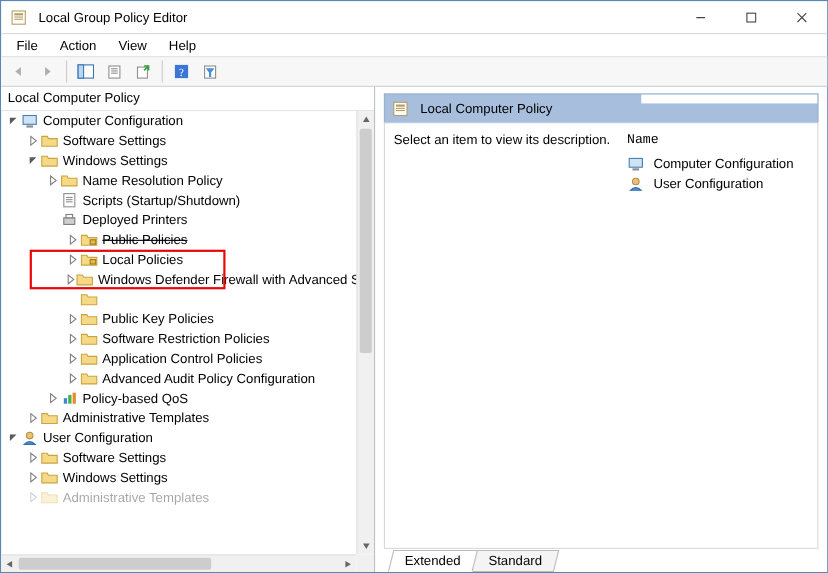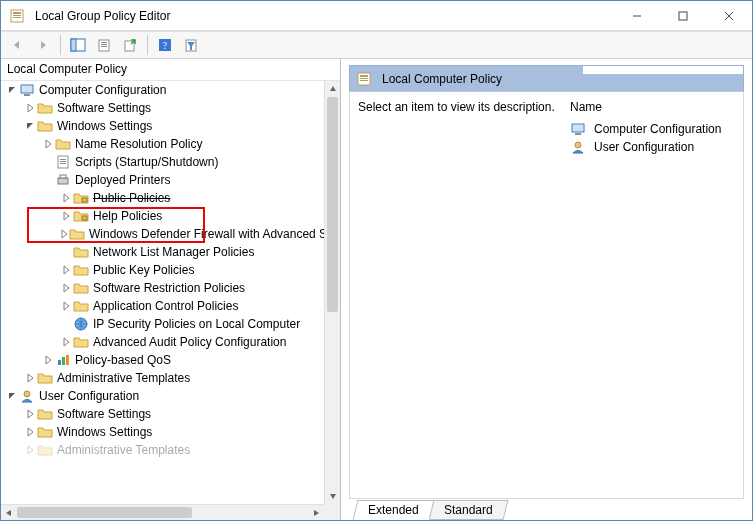--- a/index.html
+++ b/index.html
@@ -36,21 +36,21 @@
   .hscroll .track { flex:1; position:relative; }
   .hscroll .thumb { position:absolute; top:2px; bottom:2px; left:0; width:60%; background:#cdcdcd; border-radius:2px; }
   .corner { position:absolute; right:0; bottom:0; width:16px; height:16px; background:#f0f0f0; }
   .right-pane { flex:1; display:flex; flex-direction:column; padding:6px 8px 0 8px; min-width:0; }
   .right-header { height:26px; background:#a7bedc; display:flex; align-items:center; padding:0 6px; border:1px solid #98b1d1; border-bottom:none; position:relative; }
   .right-header .title { margin-left:6px; font-size:12px; }
   .right-header .notch { position:absolute; right:0; top:0; width:160px; height:8px; background:#fff; }
   .right-body { flex:1; border:1px solid #d9d9d9; border-top:1px solid #b9c8dc; display:flex; padding:8px 8px; gap:12px; min-height:0; position:relative; }
   .desc { font-size:12px; width:200px; }
   .listcol { flex:1; }
-  .col-head { font-size:12px; margin-bottom:6px; }
+  .col-head { font-size:12px; margin-bottom:6px;font-family:Liberation Mono, monospace; }
   .list-item { display:flex; align-items:center; height:18px; gap:4px; }
   .tabs { height:22px; display:flex; align-items:flex-end; margin-top:-1px; padding-left:6px; }
   .tab { height:20px; padding:2px 12px 0 12px; font-size:12px; border:1px solid #bcbcbc; border-bottom:1px solid #bcbcbc; background:#f4f4f4; position:relative; transform:skewX(-14deg); margin-right:-1px; }
   .tab span { display:inline-block; transform:skewX(14deg); }
   .tab.active { background:#fff; border-bottom:1px solid #fff; z-index:2; }
   .highlight-box { position:absolute; border:2px solid #e80606; pointer-events:none; }
 </style>
 </head>
 <body>
 
@@ -78,20 +78,26 @@
         </svg>
       </div>
     <div class="winbtn">
         <svg width="10" height="10">
           <line x1="1" y1="1" x2="9" y2="9" stroke="#444"></line>
           <line x1="9" y1="1" x2="1" y2="9" stroke="#444"></line>
         </svg>
       </div>
   </div>
 
+  <div class="menubar">
+    <div class="menuitem">File</div>
+    <div class="menuitem">Action</div>
+    <div class="menuitem">View</div>
+    <div class="menuitem">Help</div>
+  </div>
 
   <div class="toolbar">
     <div class="tbtn disabled">
         <svg width="14" height="14">
           <path d="M9 3 L4 7 L9 11 Z" fill="#555"></path>
         </svg>
       </div>
     <div class="tbtn disabled">
         <svg width="14" height="14">
           <path d="M5 3 L10 7 L5 11 Z" fill="#555"></path>
@@ -252,21 +258,21 @@
                                 <svg width="10" height="10">
                                   <path d="M3 1 L8 5 L3 9 Z" fill="none" stroke="#808080"></path>
                                 </svg>
                               </span>
                           <span class="icon">
                                 <svg width="16" height="16">
                                   <path d="M1 4 L6 4 L7 6 L15 6 L15 13 L1 13 Z" fill="#f6d985" stroke="#c9a440"></path>
                                   <rect x="9" y="8" width="5" height="4" fill="#e8b948" stroke="#9c7a1a"></rect>
                                 </svg>
                               </span>
-                          <span class="label">Help Policies</span>
+                          <span class="label">Local Policies</span>
                         </div>
                           </li>
                         <li>
                             <div class="node">
                           <span class="expander">
                                 <svg width="10" height="10">
                                   <path d="M3 1 L8 5 L3 9 Z" fill="none" stroke="#808080"></path>
                                 </svg>
                               </span>
                           <span class="icon">
@@ -278,21 +284,20 @@
                         </div>
                           </li>
                         <li>
                             <div class="node">
                           <span class="expander"></span>
                           <span class="icon">
                                 <svg width="16" height="16">
                                   <path d="M1 4 L6 4 L7 6 L15 6 L15 13 L1 13 Z" fill="#f6d985" stroke="#c9a440"></path>
                                 </svg>
                               </span>
-                          <span class="label">Network List Manager Policies</span>
                         </div>
                           </li>
                         <li>
                             <div class="node">
                           <span class="expander">
                                 <svg width="10" height="10">
                                   <path d="M3 1 L8 5 L3 9 Z" fill="none" stroke="#808080"></path>
                                 </svg>
                               </span>
                           <span class="icon">
@@ -324,32 +329,20 @@
                                 <svg width="10" height="10">
                                   <path d="M3 1 L8 5 L3 9 Z" fill="none" stroke="#808080"></path>
                                 </svg>
                               </span>
                           <span class="icon">
                                 <svg width="16" height="16">
                                   <path d="M1 4 L6 4 L7 6 L15 6 L15 13 L1 13 Z" fill="#f6d985" stroke="#c9a440"></path>
                                 </svg>
                               </span>
                           <span class="label">Application Control Policies</span>
-                        </div>
-                          </li>
-                        <li>
-                            <div class="node">
-                          <span class="expander"></span>
-                          <span class="icon">
-                                <svg width="16" height="16">
-                                  <circle cx="8" cy="8" r="6" fill="#6db1e9" stroke="#2a6fae"></circle>
-                                  <path d="M2 8 H14 M8 2 V14 M4 4 Q8 8 12 4 M4 12 Q8 8 12 12" stroke="#2a6fae" fill="none" stroke-width="0.7"></path>
-                                </svg>
-                              </span>
-                          <span class="label">IP Security Policies on Local Computer</span>
                         </div>
                           </li>
                         <li>
                             <div class="node">
                           <span class="expander">
                                 <svg width="10" height="10">
                                   <path d="M3 1 L8 5 L3 9 Z" fill="none" stroke="#808080"></path>
                                 </svg>
                               </span>
                           <span class="icon">

